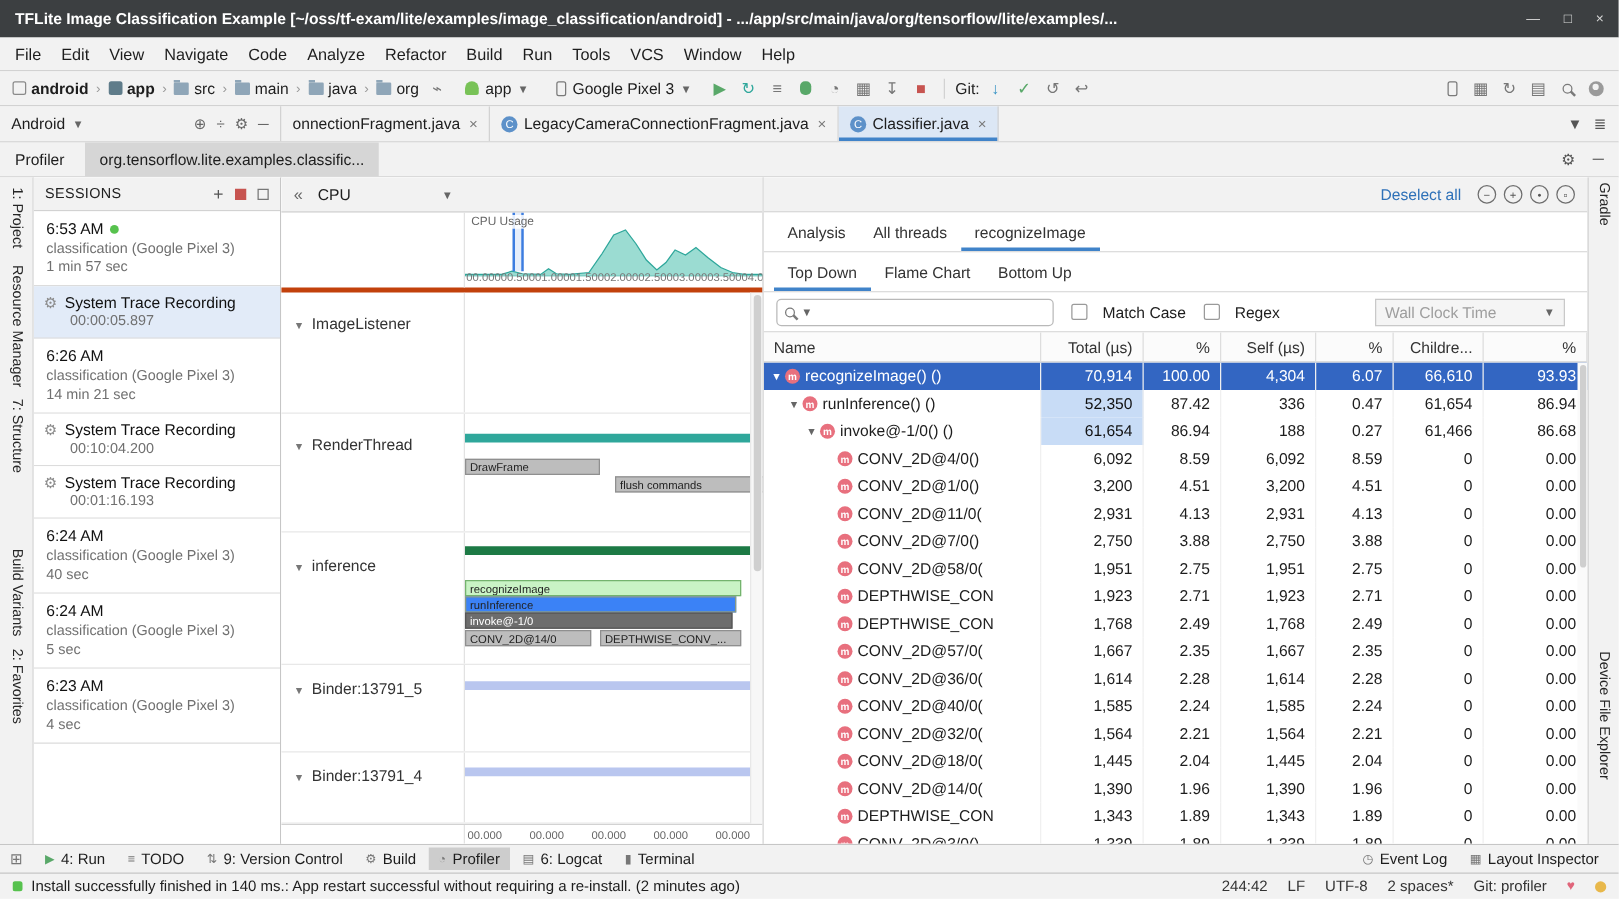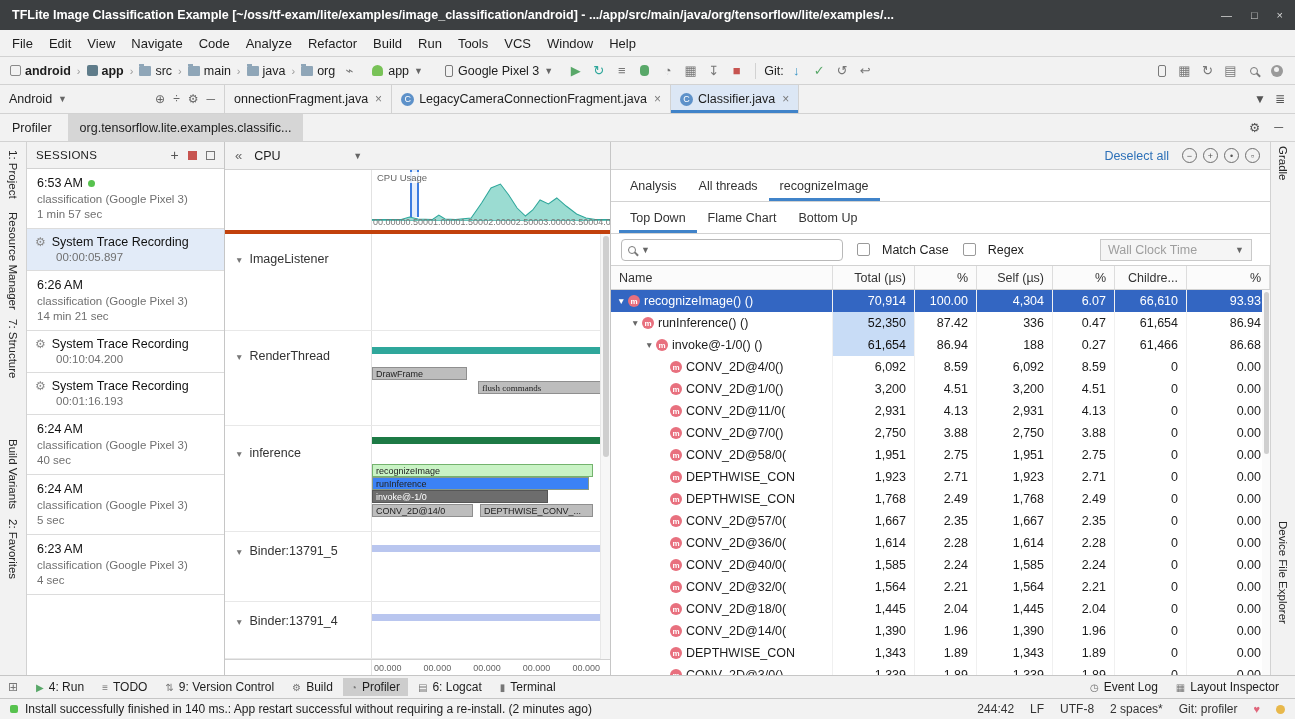--- a/index.html
+++ b/index.html
@@ -411,34 +411,34 @@
               </div>
               <div class="thread-track"></div>
             </div>
             <div class="thread-row" style="height: 95px; min-height: 95px;">
               <div class="thread-label" style="padding-top: 18px;">
                 <span class="tl-arrow">▼</span>
                 <span>RenderThread</span>
               </div>
               <div class="thread-track">
                 <div class="track-bar" style="top: 16px; background: var(--teal);"></div>
-                <div class="chipx " style="left: 0px; width: 95px; top: 36px;">DrawFrame</div>
-                <div class="chipx " style="left: 106px; width: 137px; top: 50px; font-family: Liberation Serif, serif;">flush commands</div>
+                <div class="chipx " style="left: 0px; width: 108px; top: 36px;">DrawFrame</div>
+                <div class="chipx " style="left: 120px; width: 137px; top: 50px;">flush commands</div>
               </div>
             </div>
             <div class="thread-row" style="height: 106px; min-height: 106px;">
               <div class="thread-label" style="padding-top: 20px;">
                 <span class="tl-arrow">▼</span>
                 <span>inference</span>
               </div>
               <div class="thread-track">
                 <div class="track-bar" style="top: 11px; background: var(--dark_green);"></div>
                 <div class="chipx chip-green" style="left: 0px; width: 221px; top: 38px;">recognizeImage</div>
                 <div class="chipx chip-olive" style="left: 0px; width: 217px; top: 51px;">runInference</div>
-                <div class="chipx chip-dark" style="left: 0px; width: 176px; top: 64px;">invoke@-1/0</div>
+                <div class="chipx chip-dark" style="left: 0px; width: 214px; top: 64px;">invoke@-1/0</div>
                 <div class="chipx " style="left: 0px; width: 101px; top: 78px;">CONV_2D@14/0</div>
                 <div class="chipx " style="left: 108px; width: 113px; top: 78px;">DEPTHWISE_CONV_...</div>
               </div>
             </div>
             <div class="thread-row" style="height: 70px; min-height: 70px;">
               <div class="thread-label" style="padding-top: 12px;">
                 <span class="tl-arrow">▼</span>
                 <span>Binder:13791_5</span>
               </div>
               <div class="thread-track">

